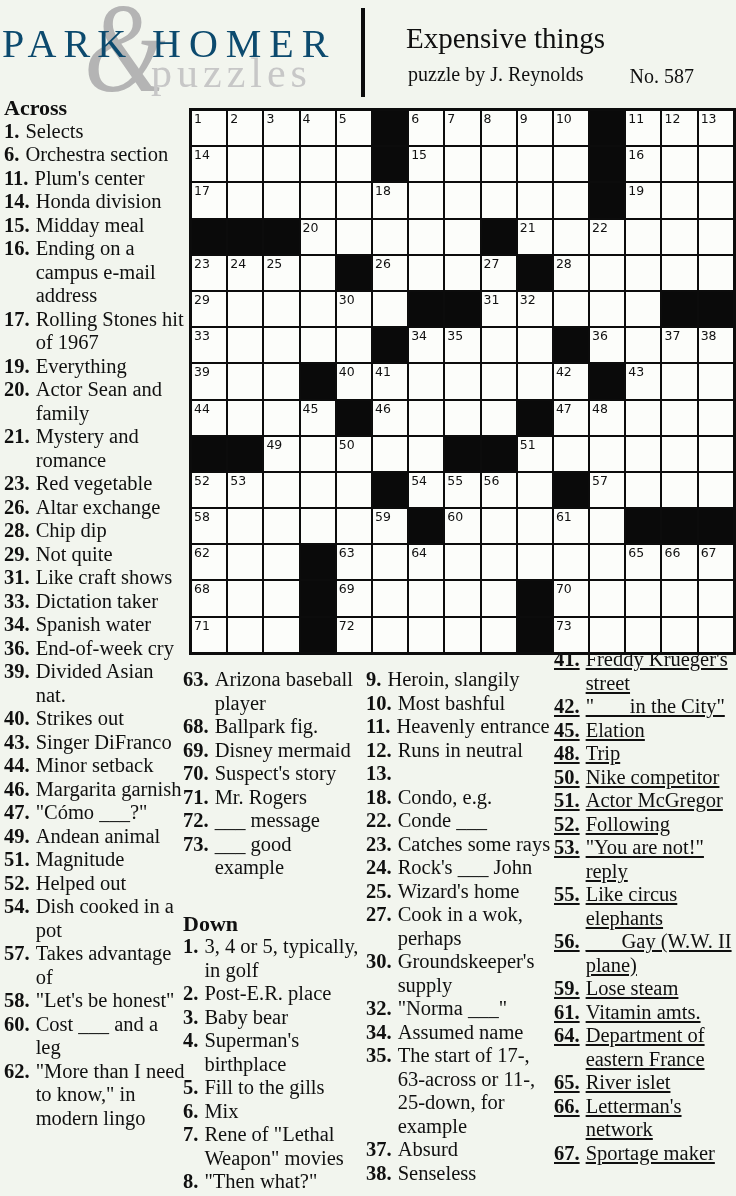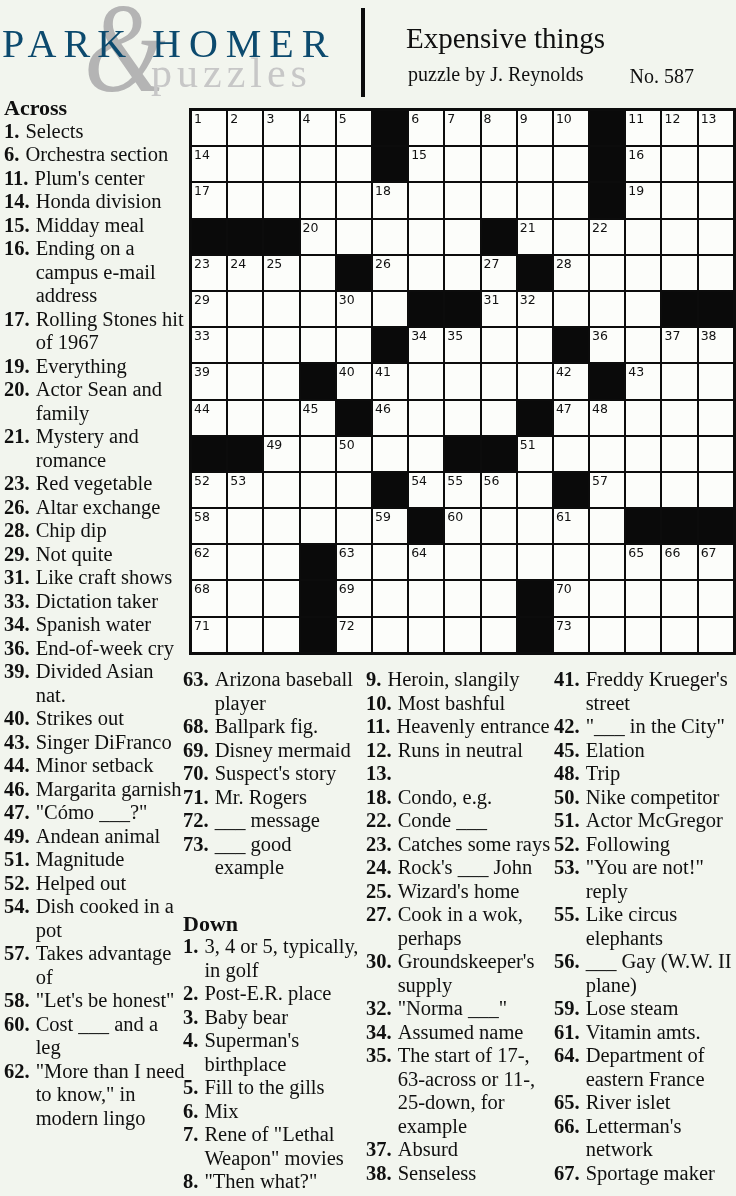--- a/index.html
+++ b/index.html
@@ -52,21 +52,21 @@
   .grid .num{
     position:absolute;left:2px;top:1px;
     font-family:"DejaVu Sans", sans-serif;font-size:12.5px;line-height:1.1;color:#111;
   }
 
   
   .clue-col{position:absolute;font-size:20.5px;line-height:23.5px;}
   .col-left{left:4px;top:96px;width:183px;}
   .col-b1{left:183px;top:668px;width:181px;}
   .col-b2{left:366px;top:668px;width:189px;}
-  .col-b3{left:554px;top:668px;width:182px;}
+  .col-b3{left:554px;top:648px;width:182px;text-decoration:underline;}
   .clue-header{font-weight:bold;font-size:22px;}
   .clue-header.gap{margin-top:32px;}
   .clue{display:flex;align-items:baseline;}
   .clue .cnum{flex:none;font-weight:bold;margin-right:6px;}
   .clue .ctext{flex:1 1 auto;}
 </style>
 </head>
 <body>
 
 <div class="page">

